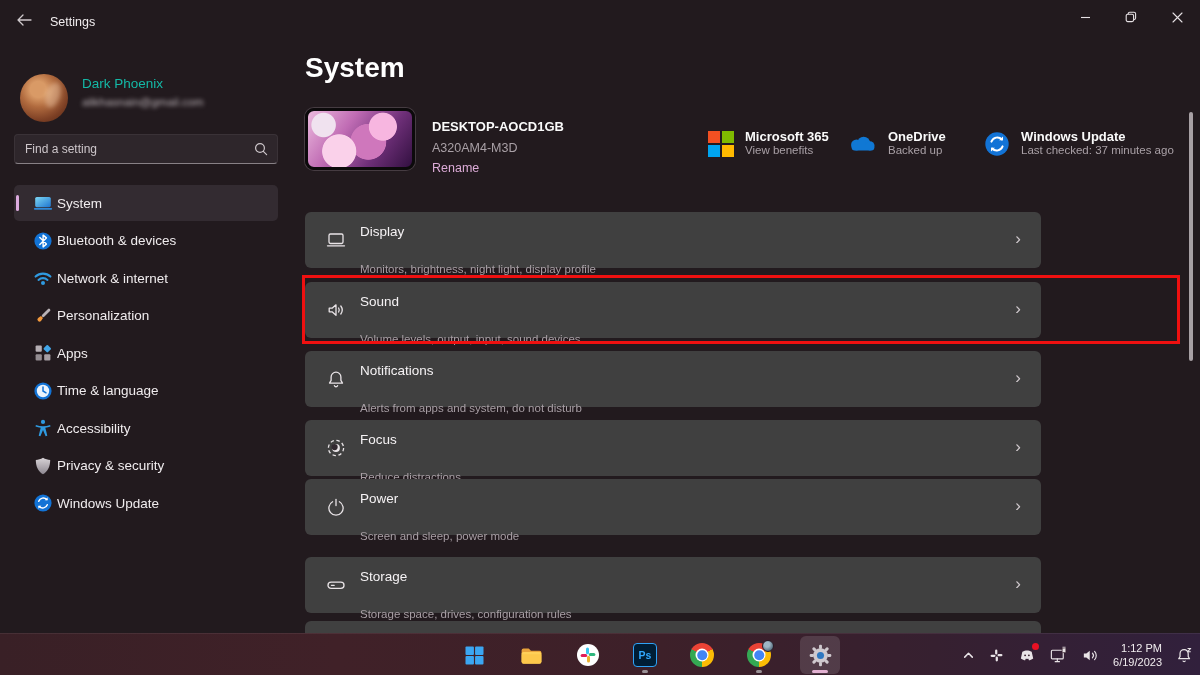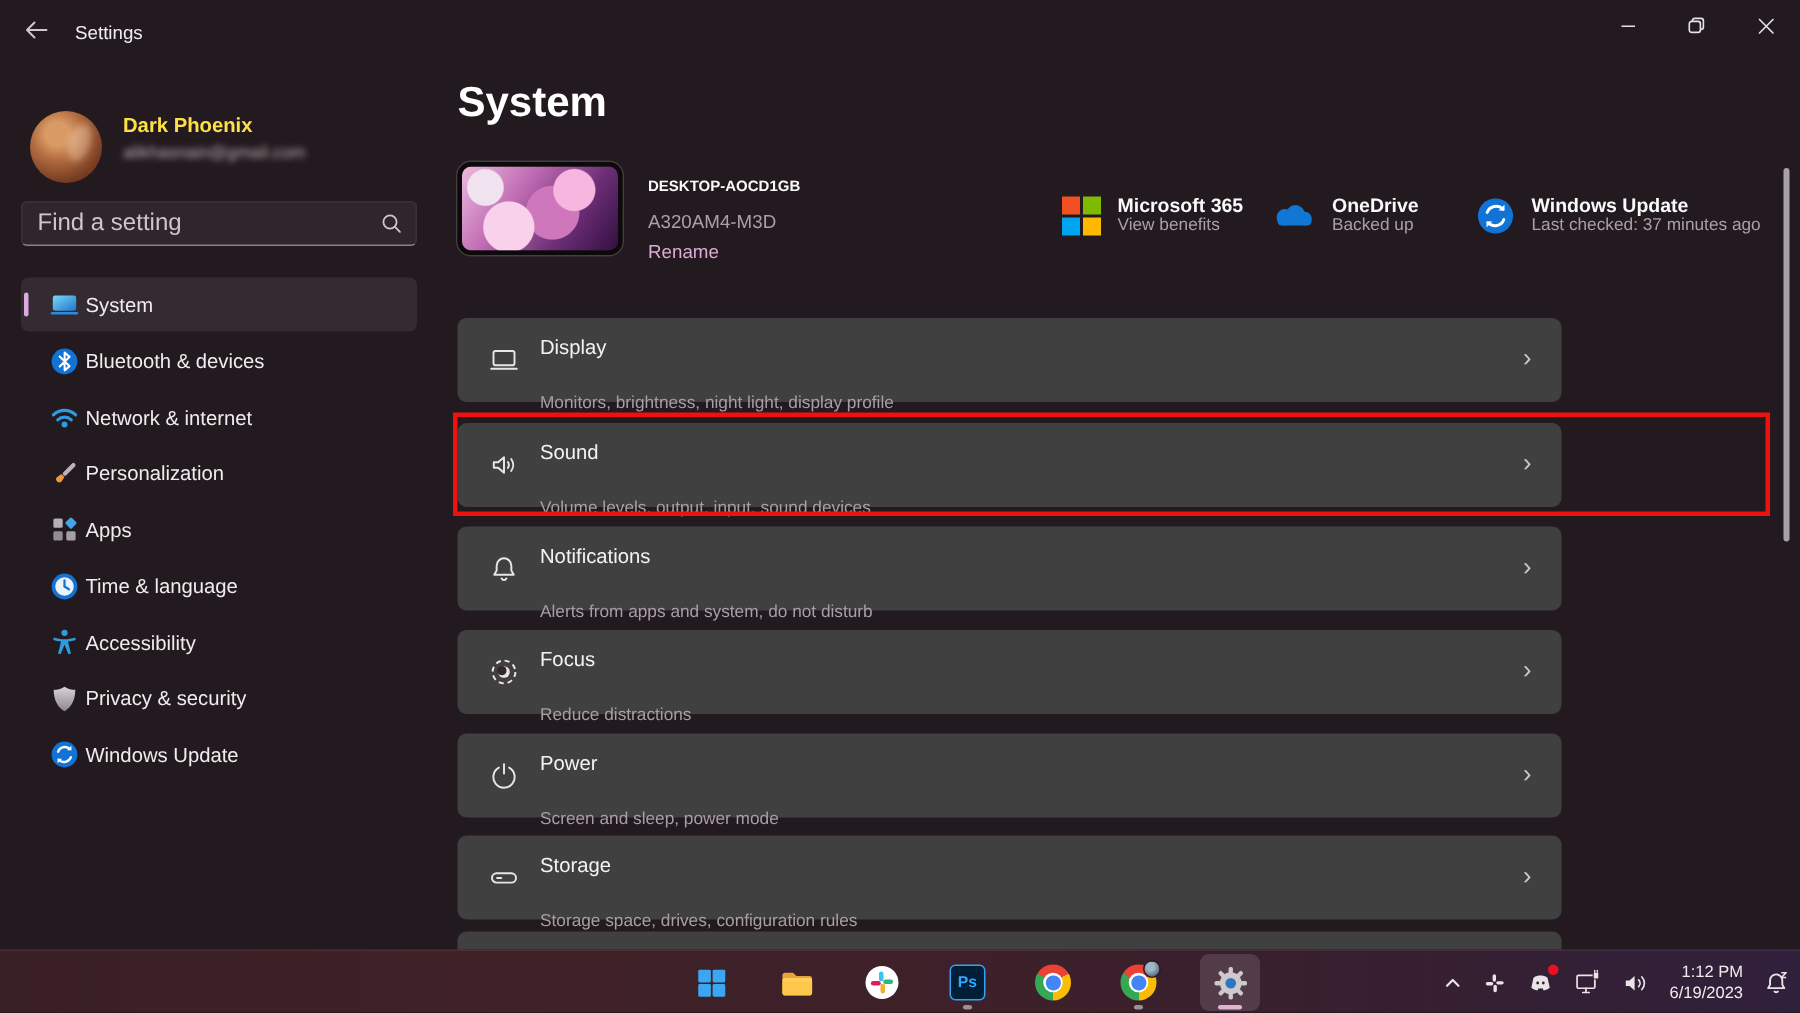--- a/index.html
+++ b/index.html
@@ -14,27 +14,27 @@
   .back-btn{position:absolute;left:12px;top:10px;width:24px;height:20px;display:flex;align-items:center;justify-content:center;cursor:pointer;}
   .win-title{position:absolute;left:50px;top:15px;font-size:12.5px;color:#f1edef;}
   .win-controls{position:absolute;right:0;top:0;display:flex;}
   .win-btn{width:46px;height:34px;display:flex;align-items:center;justify-content:center;color:#e6e1e4;}
 
   
   .avatar{position:absolute;left:20px;top:74px;width:48px;height:48px;border-radius:50%;
     background:radial-gradient(circle at 38% 32%,#d99a66 0 18%,#b06a3e 40%,#7c3f24 70%,#4f2614 100%);}
   .avatar::after{content:"";position:absolute;left:26px;top:8px;width:14px;height:26px;border-radius:50%;
     background:rgba(255,230,200,.35);filter:blur(2px);transform:rotate(18deg);}
-  .profile-name{position:absolute;left:82px;top:76px;font-size:13.5px;font-weight:700;color:#fde047;}
+  .profile-name{position:absolute;left:82px;top:76px;font-size:13.5px;font-weight:400;color:#14b8a6;}
   .profile-email{position:absolute;left:82px;top:96px;font-size:11.5px;color:#b9b0b5;filter:blur(2px);}
 
   .searchbox{position:absolute;left:14px;top:134px;width:264px;height:30px;background:#2e262b;
     border:1px solid #3a3237;border-bottom-color:#888186;border-radius:4px;display:flex;align-items:center;}
   .searchbox input{flex:1;background:transparent;border:none;outline:none;color:#e7e2e5;
-    font-size:16px;padding:0 8px 0 10px;font-family:"Liberation Sans",sans-serif;}
+    font-size:12px;padding:0 8px 0 10px;font-family:"Liberation Sans",sans-serif;}
   .searchbox input::placeholder{color:#cdc6ca;opacity:1;}
   .search-icon{margin-right:9px;}
 
   .nav{position:absolute;left:14px;top:185px;width:264px;}
   .nav-item{position:relative;height:36px;margin-bottom:1.5px;border-radius:5px;display:flex;align-items:center;cursor:pointer;}
   .nav-item.selected{background:#332b31;}
   .nav-pill{position:absolute;left:2px;top:10px;width:3px;height:16px;border-radius:2px;background:#dcaade;display:none;}
   .nav-item.selected .nav-pill{display:block;}
   .nav-ic{position:absolute;left:19px;top:8px;width:20px;height:20px;}
   .nav-label{position:absolute;left:43px;font-size:13.5px;color:#f0ecee;white-space:nowrap;}
@@ -42,21 +42,21 @@
   
   .page-title{position:absolute;left:305px;top:52px;font-size:28px;font-weight:700;color:#fff;}
   .device-thumb{position:absolute;left:305px;top:108px;width:110px;height:62px;border:3px solid #0c0a0b;
     border-radius:9px;box-shadow:0 0 0 1px #463c42;
     background:
       radial-gradient(circle at 72% 28%,#f7b6e0 0 16%,rgba(0,0,0,0) 17%),
       radial-gradient(circle at 30% 72%,#fad1ea 0 20%,rgba(0,0,0,0) 21%),
       radial-gradient(circle at 58% 55%,#cf77bc 0 26%,rgba(0,0,0,0) 27%),
       radial-gradient(circle at 15% 25%,#f0e2ef 0 12%,rgba(0,0,0,0) 13%),
       linear-gradient(125deg,#ecbade 0%,#c06cb4 35%,#6e2f78 68%,#321040 100%);}
-  .device-name{position:absolute;left:432px;top:119px;font-size:10px;font-weight:700;color:#fafafa;}
+  .device-name{position:absolute;left:432px;top:119px;font-size:13px;font-weight:700;color:#fafafa;}
   .device-model{position:absolute;left:432px;top:141px;font-size:12.5px;color:#a9a0a6;}
   .device-rename{position:absolute;left:432px;top:161px;font-size:12.5px;color:#dcabd7;cursor:pointer;}
 
   .card{position:absolute;top:129px;display:flex;gap:11px;cursor:pointer;}
   .card-ms{left:708px;} .card-od{left:845px;} .card-wu{left:984px;}
   .card-title{font-size:13px;font-weight:700;color:#fafafa;white-space:nowrap;}
   .card-sub{font-size:11.5px;color:#a9a0a6;margin-top:0;white-space:nowrap;}
   .ms-logo{width:26px;height:26px;display:grid;grid-template-columns:12px 12px;grid-template-rows:12px 12px;gap:2px;margin-top:2px;}
   .ms-logo span{display:block;}
 
@@ -350,21 +350,21 @@
       <circle cx="11" cy="11" r="7.6" fill="none" stroke="#e9e4e7" stroke-width="1.3" stroke-dasharray="3.4 2.6"></circle>
       <circle cx="11" cy="11" r="3.9" fill="#e9e4e7"></circle>
       <circle cx="9.6" cy="10.1" r="3.1" fill="#322930"></circle>
     </svg>
   </span>
   <span class="srow-title">Focus</span>
   <span class="srow-sub">Reduce distractions</span>
   <span class="srow-chevron">›</span>
 </div>
 
-<div class="srow" style="top:489px">
+<div class="srow" style="top:479px">
   <span class="srow-ic">
     <svg viewBox="0 0 22 22" width="22" height="22" fill="none" stroke="#e9e4e7" stroke-width="1.3" stroke-linecap="round">
       <path d="M11 3.4 v6.2"></path>
       <path d="M7.6 5.8 a7.1 7.1 0 1 0 6.8 0"></path>
     </svg>
   </span>
   <span class="srow-title">Power</span>
   <span class="srow-sub">Screen and sleep, power mode</span>
   <span class="srow-chevron">›</span>
 </div>

